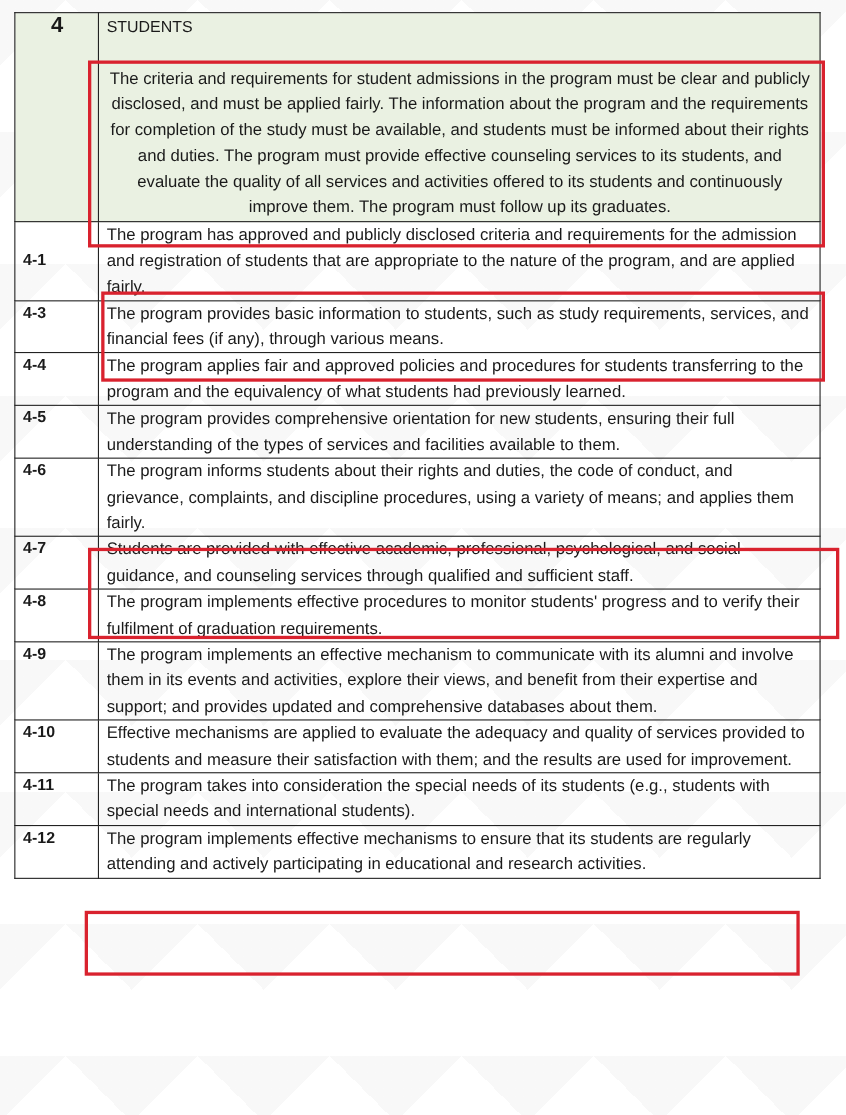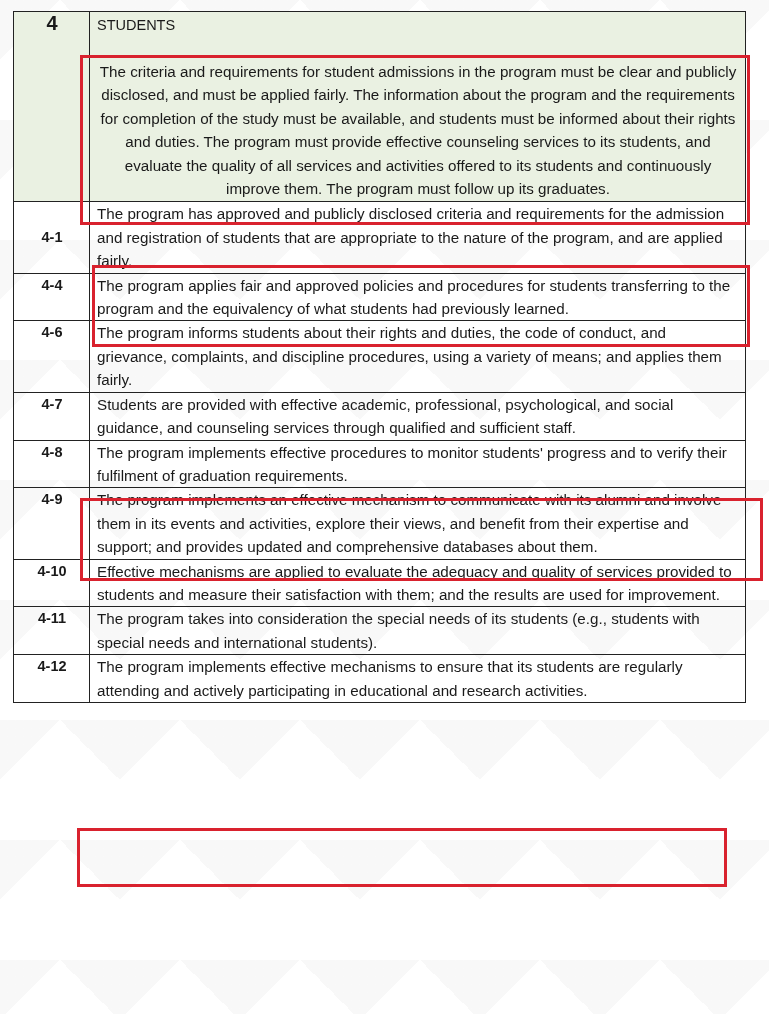--- a/index.html
+++ b/index.html
@@ -11,21 +11,21 @@
     background:
       linear-gradient(135deg, rgba(235,235,235,0.35) 25%, transparent 25%) 0 0/120px 120px,
       linear-gradient(225deg, rgba(235,235,235,0.35) 25%, transparent 25%) 0 0/120px 120px;
   }
   table.std {
     position: absolute; left: 13px; top: 11px; width: 733px;
     border-collapse: collapse; table-layout: fixed;
     font-size: 15.2px; line-height: 23.4px;
   }
   table.std td { border: 1.5px solid #222; vertical-align: top; padding: 0 6px 0 7px; }
-  td.num { width: 62px; text-align: center; font-weight: bold; padding: 0; font-size: 14.5px; }
+  td.num { width: 62px; font-weight: bold; padding: 0; font-size: 14.5px; }
   tr.head td { background: #eaf1e2; }
   td.h-num { font-size: 20px; font-weight: bold; text-align: center; padding-top: 8px; }
   .title { font-weight: normal; font-size: 14.5px; display: block; padding-top: 2px; height: 46px; }
   .head-desc { display: block; padding-bottom: 1px; text-align: center; }
   .hl { position: absolute; border: 3px solid #d9222e; pointer-events: none; }
 </style>
 </head>
 <body>
 
 <div class="bg-pattern"></div>
@@ -37,22 +37,30 @@
     <td>
       <span class="title">STUDENTS</span>
       <span class="head-desc">The criteria and requirements for student admissions in the program must be clear and publicly disclosed, and must be applied fairly. The information about the program and the requirements for completion of the study must be available, and students must be informed about their rights and duties. The program must provide effective counseling services to its students, and evaluate the quality of all services and activities offered to its students and continuously improve them. The program must follow up its graduates.</span>
     </td>
   </tr>
   <tr>
         <td class="num" style="vertical-align:middle">4-1</td>
         <td>The program has approved and publicly disclosed criteria and requirements for the admission and registration of students that are appropriate to the nature of the program, and are applied fairly.</td>
       </tr>
   <tr>
+        <td class="num">4-3</td>
+        <td>The program provides basic information to students, such as study requirements, services, and financial fees (if any), through various means.</td>
+      </tr>
+  <tr>
         <td class="num">4-4</td>
         <td>The program applies fair and approved policies and procedures for students transferring to the program and the equivalency of what students had previously learned.</td>
+      </tr>
+  <tr>
+        <td class="num">4-5</td>
+        <td>The program provides comprehensive orientation for new students, ensuring their full understanding of the types of services and facilities available to them.</td>
       </tr>
   <tr>
         <td class="num">4-6</td>
         <td>The program informs students about their rights and duties, the code of conduct, and grievance, complaints, and discipline procedures, using a variety of means; and applies them fairly.</td>
       </tr>
   <tr>
         <td class="num">4-7</td>
         <td>Students are provided with effective academic, professional, psychological, and social guidance, and counseling services through qualified and sufficient staff.</td>
       </tr>
   <tr>

